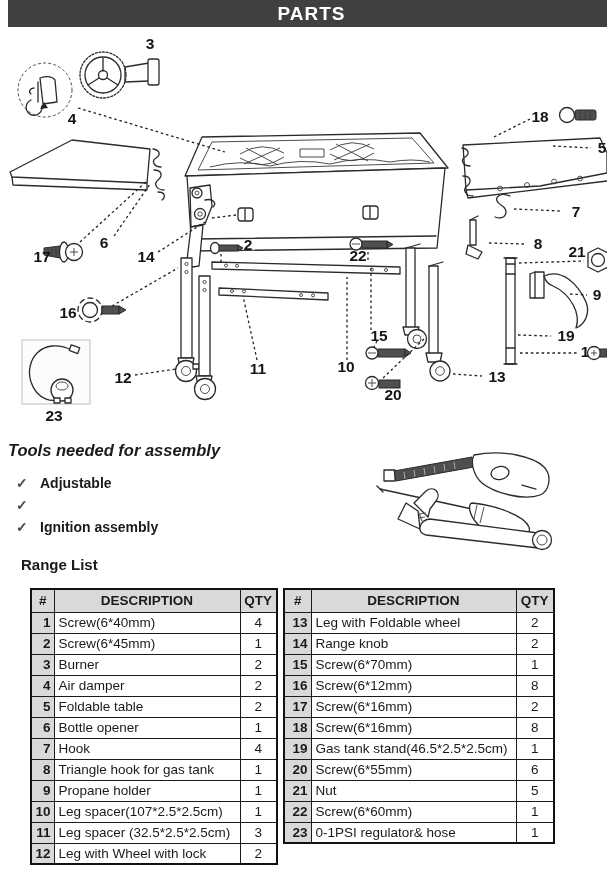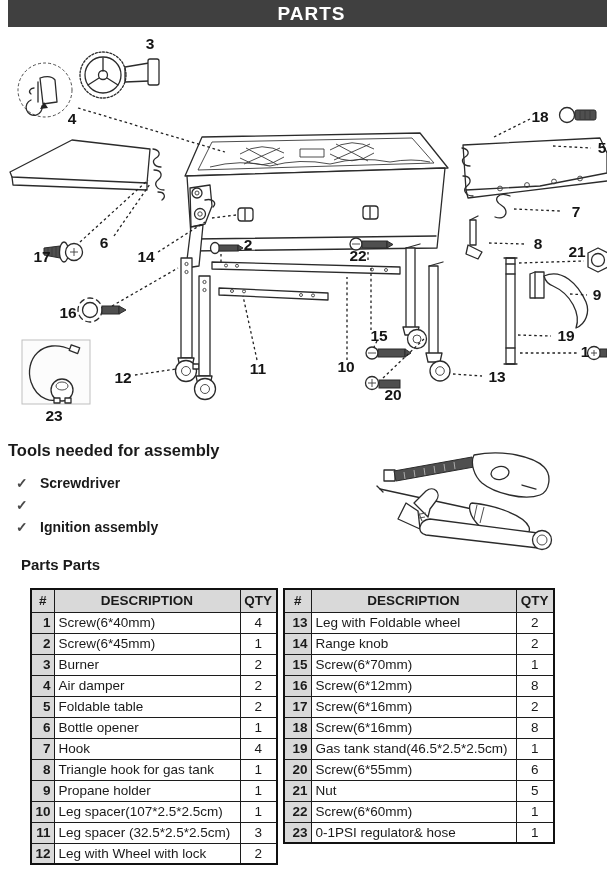--- a/index.html
+++ b/index.html
@@ -15,21 +15,21 @@
   .header-title{color:#ffffff;font-weight:bold;font-size:19px;letter-spacing:1px;}
   
   #diagram{position:absolute;left:0;top:30px;width:607px;height:402px;}
   #diagram svg{position:absolute;left:0;top:0;}
   .part-label{
     position:absolute;transform:translate(-50%,-50%);
     font-weight:bold;font-size:15.5px;color:#151515;white-space:nowrap;
   }
   
   #tools{position:absolute;left:0;top:438px;width:607px;}
-  .tools-heading{position:absolute;left:8px;top:3px;font-size:16.5px;font-weight:bold;}
+  .tools-heading{position:absolute;left:8px;top:3px;font-size:16.5px;font-weight:bold;font-style:italic;}
   #tools-items{position:absolute;left:0;top:34px;width:370px;}
   .tool-item{height:22px;display:flex;align-items:center;}
   .tool-check{width:24px;margin-left:16px;color:#4a4a4a;font-size:14px;font-weight:bold;}
   .tool-label{font-size:14px;font-weight:bold;}
   #tools-art{position:absolute;left:374px;top:5px;}
   
   .parts-list-heading{position:absolute;left:21px;top:556px;font-size:15px;font-weight:bold;}
   table.parts-table{
     position:absolute;top:588px;border-collapse:collapse;table-layout:fixed;
     font-size:13.5px;border:2px solid #111;
@@ -285,21 +285,21 @@
       <div class="part-label" style="left: 358px; top: 226px;">22</div>
       <div class="part-label" style="left: 54px; top: 386px;">23</div>
     </div>
 </div>
 
 <div id="tools">
   <div class="tools-heading">Tools needed for assembly</div>
   <div id="tools-items">
       <div class="tool-item">
         <span class="tool-check">✓</span>
-        <span class="tool-label">Screwdriver</span>
+        <span class="tool-label">Adjustable</span>
       </div>
       <div class="tool-item">
         <span class="tool-check">✓</span>
       </div>
       <div class="tool-item">
         <span class="tool-check">✓</span>
         <span class="tool-label">Ignition assembly</span>
       </div>
     </div>
   <svg id="tools-art" width="230" height="113" viewBox="0 0 230 113">
@@ -324,21 +324,21 @@
       <path class="fillw" d="M54,74 L40,60 L52,48 C60,42 68,50 62,58 L56,66 Z"></path>
       <path class="fillw" d="M46,86 L24,76 L32,60 L44,68 Z"></path>
       <path d="M44,68 L48,78 M46,71 L52,70 M45,75 L51,74" stroke="#555" stroke-width="1.2" fill="none"></path>
       <path class="fillw" d="M56,76 L164,90 C176,92 177,106 164,105 L52,92 C42,90 45,77 56,76 Z"></path>
       <circle class="fillw" cx="168" cy="97" r="9.5"></circle>
       <circle class="lnthin" cx="168" cy="97" r="5"></circle>
     </g>
   </svg>
 </div>
 
-<div class="parts-list-heading">Parts Parts</div>
+<div class="parts-list-heading">Range List</div>
 
 <table class="parts-table" id="table-left">
   <colgroup>
       <col style="width:23px">
       <col style="width:186px">
       <col style="width:37px">
     </colgroup>
   <thead>
       <tr>
         <th>#</th>

